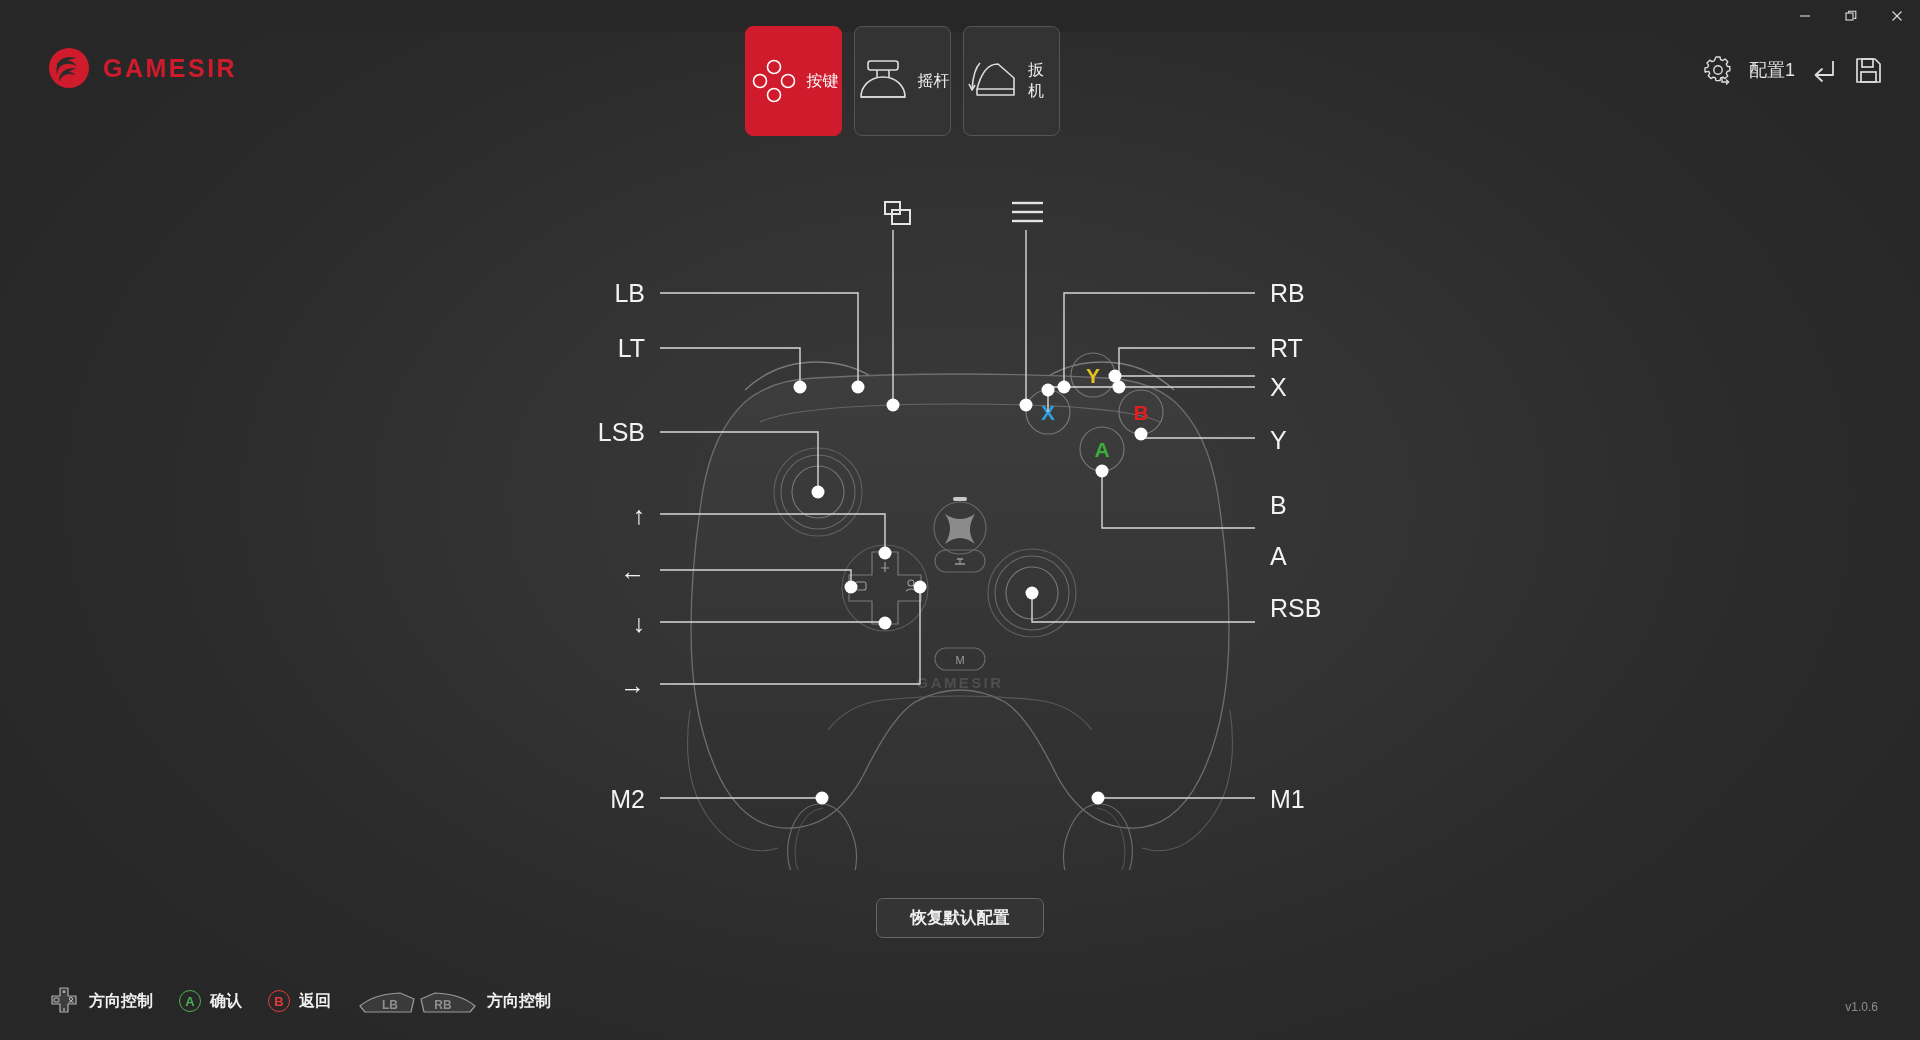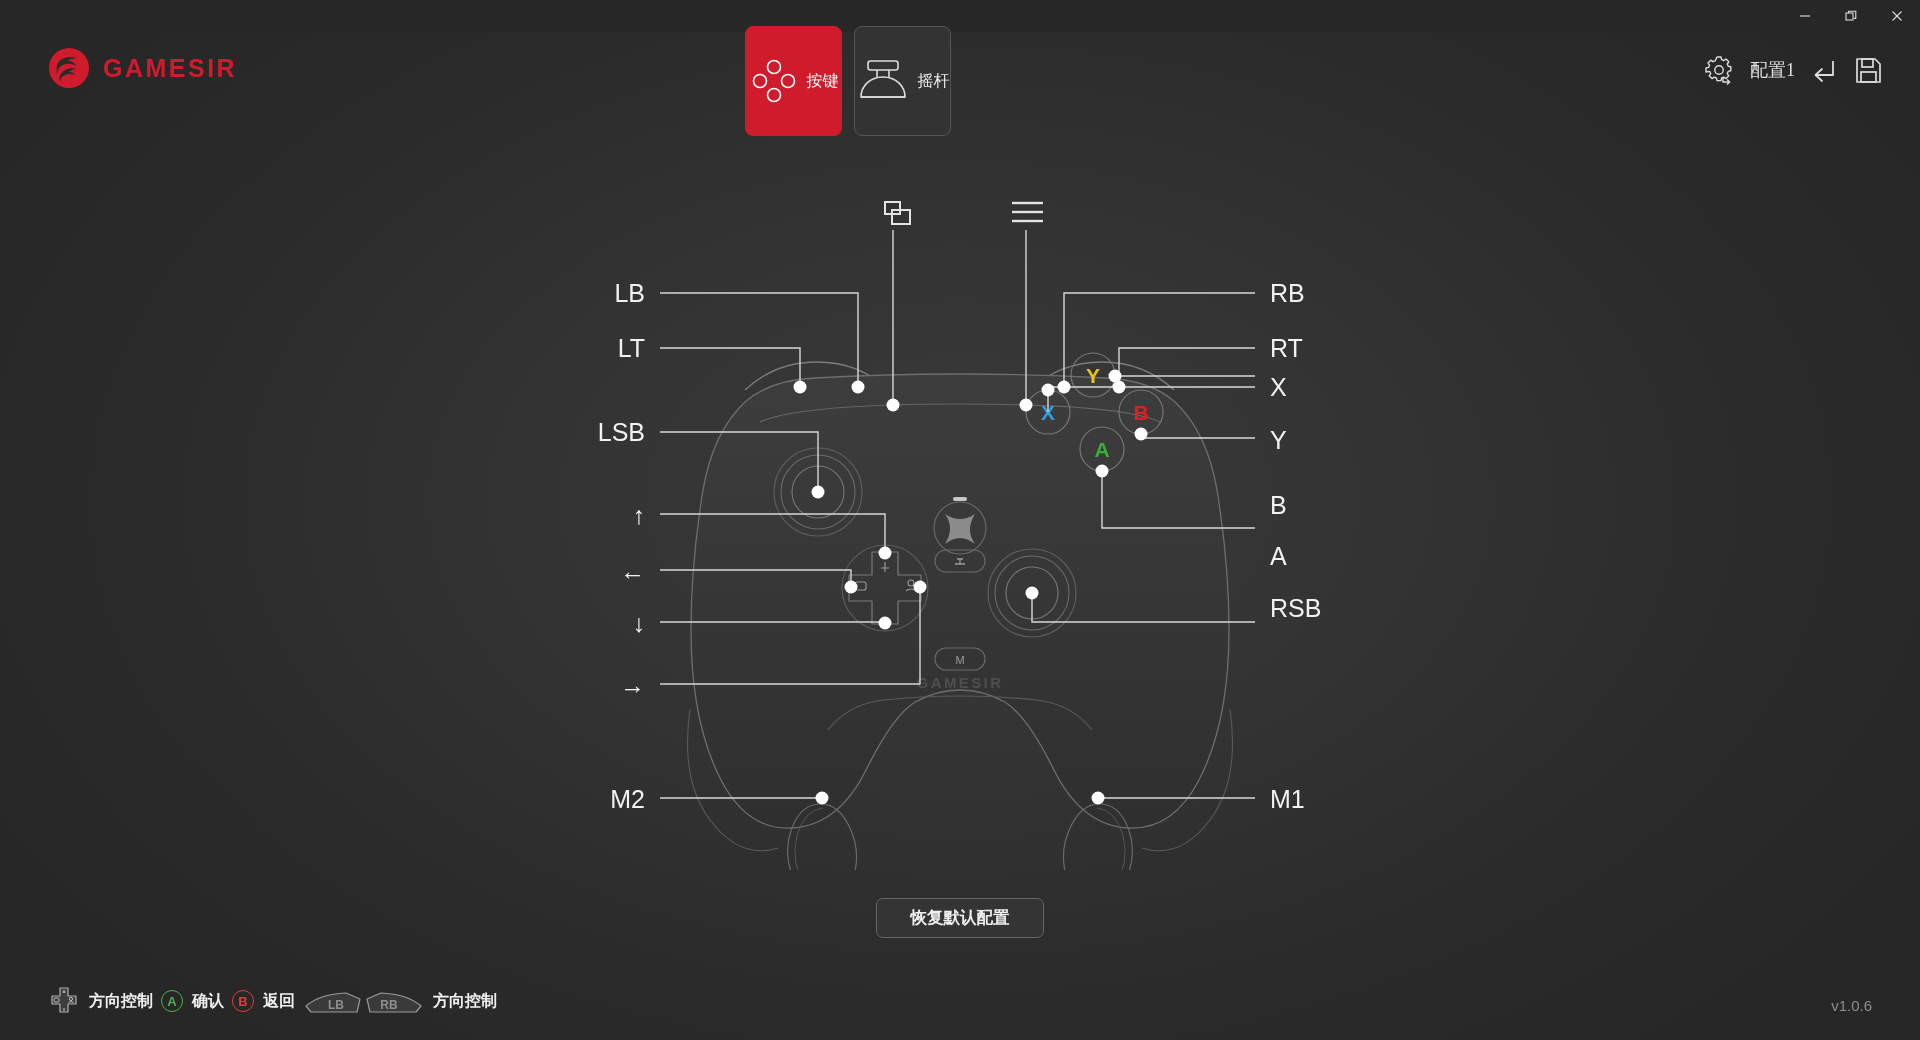--- a/index.html
+++ b/index.html
@@ -40,53 +40,53 @@
     gap:8px; cursor:pointer;
   }
   .tab.active { background:#cf1b2b; border-color:#cf1b2b; }
   .tab-label { color:#eee; font-size:16px; }
   .tab.active .tab-label { color:#fff; }
   .tab-icon { height:52px; display:flex; align-items:center; justify-content:center; }
 
   
   .topright {
     position:absolute; right:38px; top:70px; transform:translateY(-50%);
-    display:flex; align-items:center; gap:16px;font-family:Liberation Serif, serif;
+    display:flex; align-items:center; gap:16px;
   }
   .profile-name { color:#e2e2e2; font-size:18px; }
   .tr-btn { display:flex; align-items:center; justify-content:center; cursor:pointer; }
 
   
   .stage { position:absolute; left:0; top:150px; width:1920px; height:720px; }
   .stage svg { display:block; }
 
   
   .reset-btn {
     position:absolute; left:50%; top:898px; transform:translateX(-50%);
     width:168px; height:40px; border-radius:7px;
     border:1px solid #666; background:#343434;
     color:#efefef; font-size:16.5px; font-weight:bold;
     display:flex; align-items:center; justify-content:center; cursor:pointer;
   }
 
   
   .footer {
     position:absolute; left:48px; bottom:24px;
-    display:flex; align-items:center; gap:8px;
+    display:flex; align-items:center; gap:26px;
   }
   .hint { display:flex; align-items:center; gap:9px; }
   .hint-label { color:#f0f0f0; font-size:16px; font-weight:bold; }
   .round-key {
     width:22px; height:22px; border-radius:50%;
     display:flex; align-items:center; justify-content:center;
     font-size:13px; font-weight:bold;
   }
   .round-key.a { border:1.5px solid #4caf50; color:#4caf50; }
   .round-key.b { border:1.5px solid #e23b3b; color:#e23b3b; }
-  .version { position:absolute; right:48px; bottom:26px; color:#8d8d8d; font-size:15px; }
+  .version { position:absolute; right:42px; bottom:26px; color:#8d8d8d; font-size:12px; }
 </style>
 </head>
 <body>
 
 <div id="app">
 
   <div class="titlebar">
     <div class="winbtn">
       <svg width="12" height="12" viewBox="0 0 12 12">
           <line x1="1" y1="6" x2="11" y2="6" stroke="#ddd" stroke-width="1.1"></line>
@@ -135,20 +135,31 @@
         <svg width="54" height="50" viewBox="0 0 54 50">
           <rect x="12" y="5" width="30" height="9" rx="2.5" fill="none" stroke="#ddd" stroke-width="1.6"></rect>
           <path d="M21 14v7M33 14v7" stroke="#ddd" stroke-width="1.6"></path>
           <path d="M5 41c0-11 9-20 22-20s22 9 22 20z" fill="none" stroke="#ddd" stroke-width="1.6"></path>
           <line x1="5" y1="41" x2="49" y2="41" stroke="#ddd" stroke-width="1.6"></line>
         </svg>
       </span>
       <span class="tab-label">摇杆</span>
     </div>
 
+    <div class="tab">
+      <span class="tab-icon">
+        <svg width="56" height="50" viewBox="0 0 56 50">
+          <path d="M13 33 C18 14 25 8 34 8 L50 22 L50 33 Z" fill="none" stroke="#ddd" stroke-width="1.6" stroke-linejoin="round"></path>
+          <path d="M13 33 L13 39 L50 39 L50 33" fill="none" stroke="#ddd" stroke-width="1.6" stroke-linejoin="round"></path>
+          <path d="M8 33 C9 20 11 12 16 7" fill="none" stroke="#ddd" stroke-width="1.6"></path>
+          <path d="M5 28 L8 34 L11 29" fill="none" stroke="#ddd" stroke-width="1.6" stroke-linejoin="round"></path>
+        </svg>
+      </span>
+      <span class="tab-label">扳机</span>
+    </div>
 
   </div>
 
   <div class="topright">
     <div class="tr-btn">
       <svg width="30" height="30" viewBox="0 0 30 30">
         <path d="M13 2 h4 l.6 2.6 2.2 .9 2.2-1.5 2.8 2.8-1.5 2.2 .9 2.2 2.6 .6 v4 l-2.6 .6-.9 2.2 1.5 2.2-2.8 2.8-2.2-1.5-2.2 .9-.6 2.6 h-4 l-.6-2.6-2.2-.9-2.2 1.5-2.8-2.8 1.5-2.2-.9-2.2L2 17 v-4 l2.6-.6 .9-2.2-1.5-2.2 2.8-2.8 2.2 1.5 2.2-.9z" fill="none" stroke="#ddd" stroke-width="1.4" stroke-linejoin="round"></path>
         <circle cx="15" cy="15" r="4.2" fill="none" stroke="#ddd" stroke-width="1.4"></circle>
         <path d="M19 22 v5 h6" fill="none" stroke="#ddd" stroke-width="1.4"></path>
         <path d="M23 24.5 L25.6 27 L23 29.5" fill="none" stroke="#ddd" stroke-width="1.4"></path>

